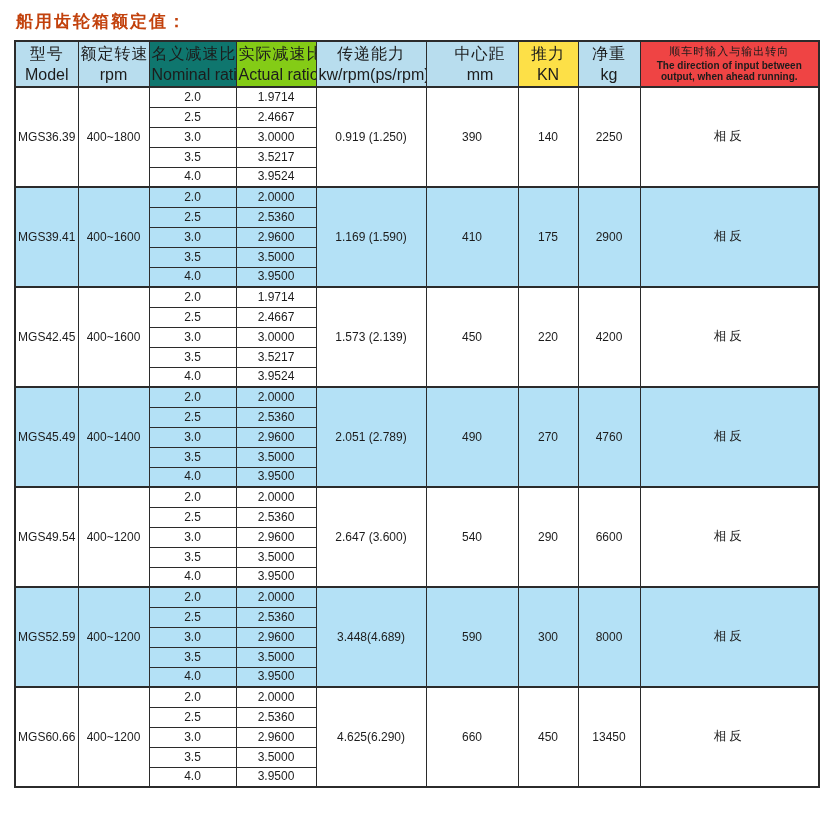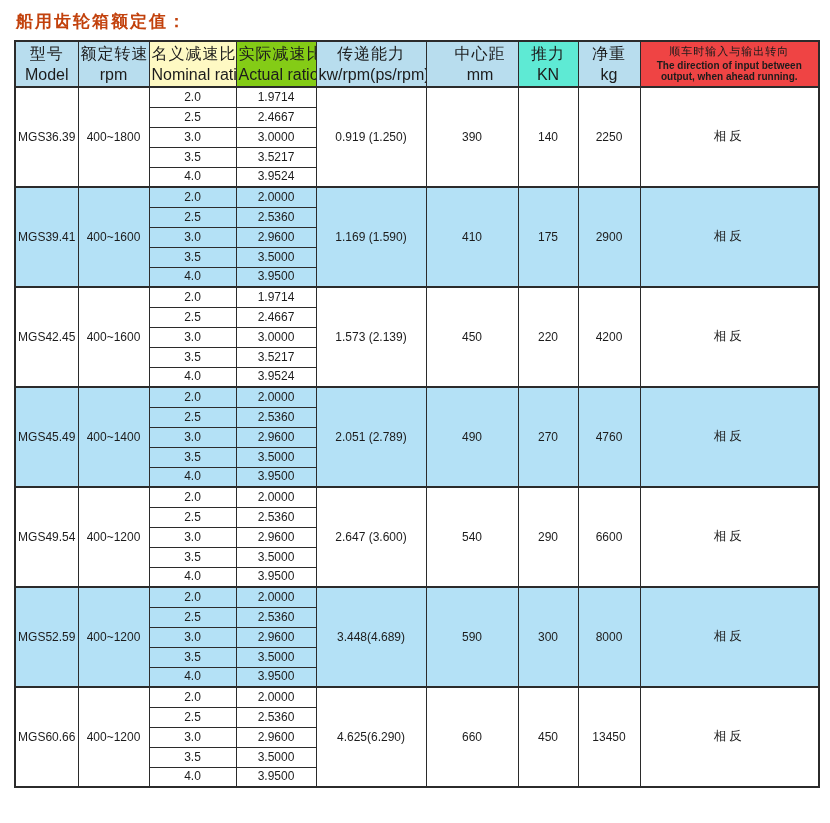--- a/index.html
+++ b/index.html
@@ -88,37 +88,37 @@
     <thead>
       <tr>
         <th style="background: rgb(184, 221, 238);">
           <div class="zh">型号</div>
           <div class="en">Model</div>
         </th>
         <th style="background: rgb(184, 221, 238);">
           <div class="zh">额定转速</div>
           <div class="en">rpm</div>
         </th>
-        <th style="background: #fef9c3;">
+        <th style="background: #0f766e;">
           <div class="zh">名义减速比</div>
           <div class="en">Nominal ratio</div>
         </th>
         <th style="background: #84cc16;">
           <div class="zh">实际减速比</div>
           <div class="en">Actual ratio</div>
         </th>
         <th style="background: rgb(184, 221, 238);">
           <div class="zh">传递能力</div>
           <div class="en">kw/rpm(ps/rpm)</div>
         </th>
         <th style="background: rgb(184, 221, 238); padding-left: 18px;">
           <div class="zh">中心距</div>
           <div class="en">mm</div>
         </th>
-        <th style="background: #5eead4;">
+        <th style="background: #fde047;">
           <div class="zh">推力</div>
           <div class="en">KN</div>
         </th>
         <th style="background: rgb(184, 221, 238);">
           <div class="zh">净重</div>
           <div class="en">kg</div>
         </th>
         <th class="dir-col" style="background: #ef4444;">
           <div class="zh">顺车时输入与输出转向</div>
           <div class="en">The direction of input between output, when ahead running.</div>

